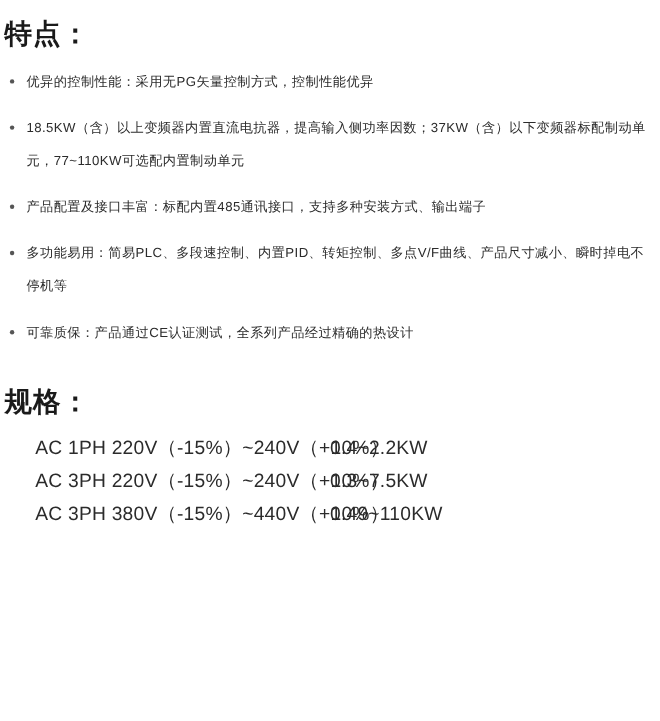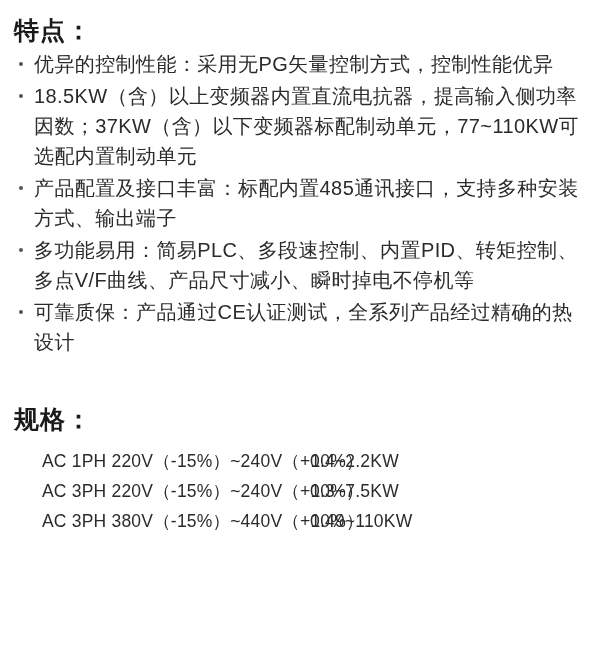--- a/index.html
+++ b/index.html
@@ -12,61 +12,61 @@
     background: #ffffff;
     font-family: "Liberation Sans", "DejaVu Sans", sans-serif;
     color: #231f20;
     overflow: hidden;
   }
   .page {
     position: relative;
     width: 600px;
     height: 655px;
     box-sizing: border-box;
-    padding: 0 14px;
+    padding: 0 4px;
   }
   .section-title {
     font-size: 25px;
     font-weight: bold;
     letter-spacing: 1px;
     color: #1a1a1a;
     margin: 0;
     padding: 0;
   }
   #features-title {
     padding-top: 14px;
   }
   .feature-list {
     list-style: none;
     margin: 0;
     padding: 0;
   }
   .feature-item {
     position: relative;
     padding-left: 20px;
-    margin-top: 2px;
-    font-size: 20px;
+    margin-top: 12px;
+    font-size: 12px;
     line-height: 30px;
     color: #2b2b2b;
     letter-spacing: 0.4px;
   }
   .feature-item .bullet {
     position: absolute;
     left: 5px;
     top: 13px;
     width: 4px;
     height: 4px;
     border-radius: 50%;
     background: #555;
   }
   .feature-text {
     display: block;
   }
   #specs-title {
-    margin-top: 46px;
+    margin-top: 32px;
   }
   .spec-list {
     list-style: none;
     margin: 0;
     padding: 10px 0 0 0;
   }
   .spec-row {
     display: flex;
     align-items: baseline;
     font-size: 17.5px;

